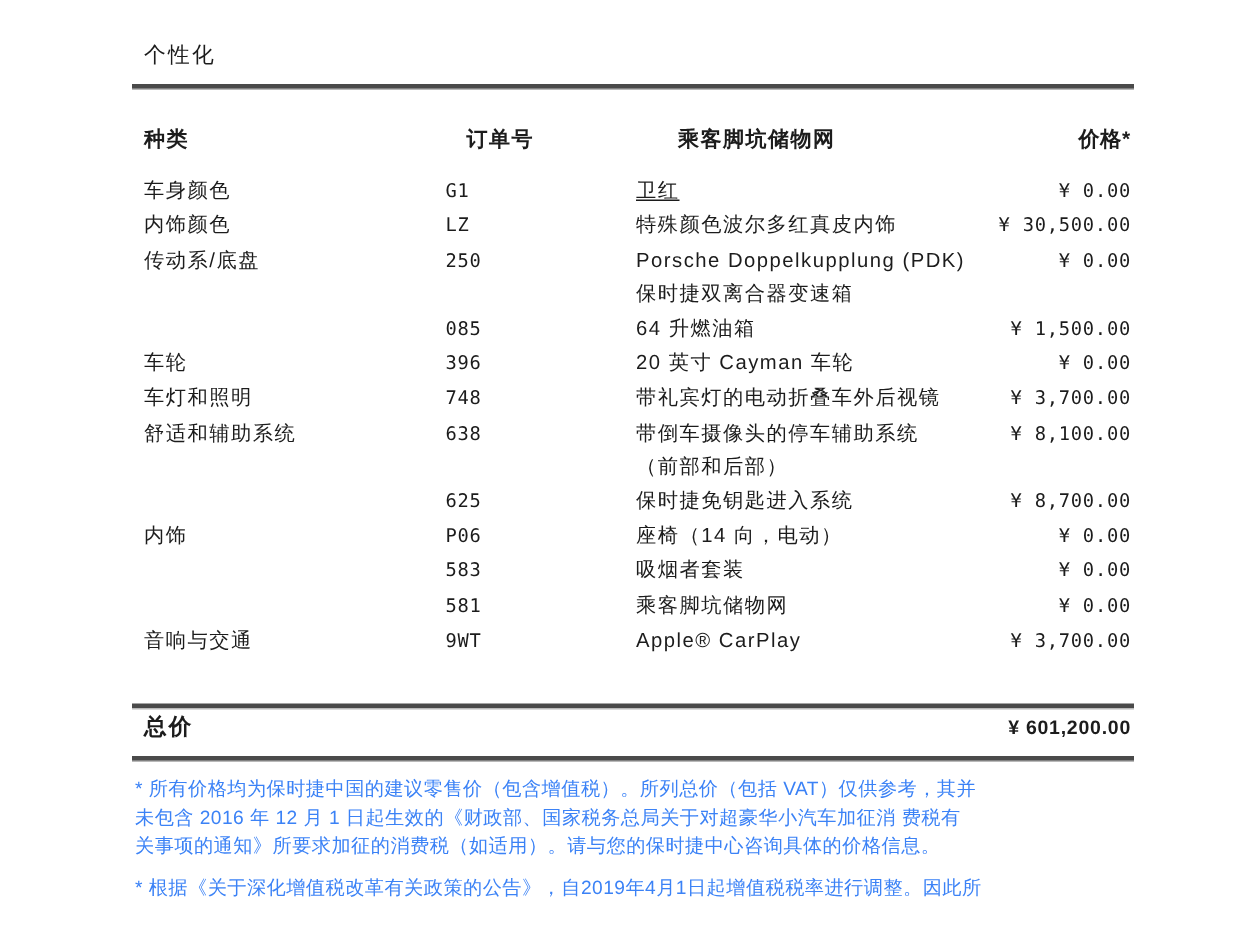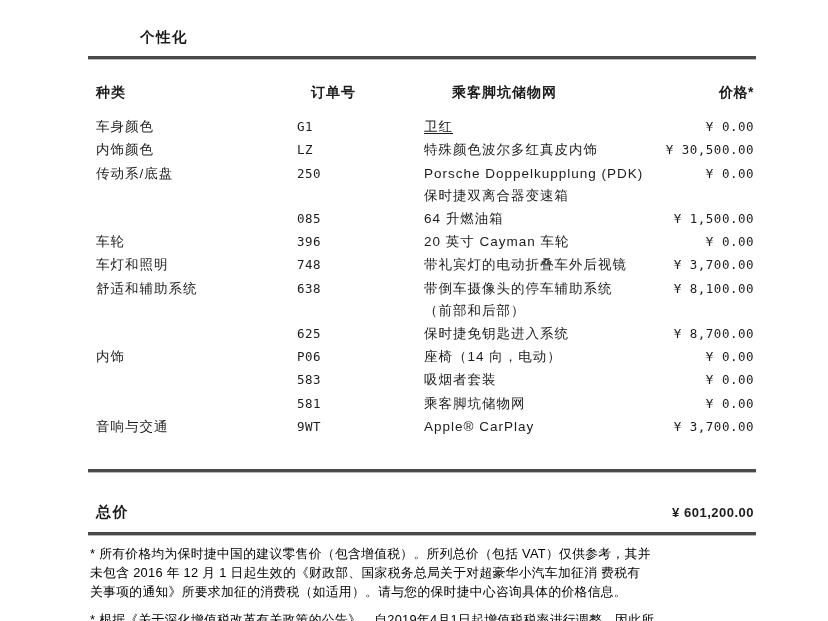--- a/index.html
+++ b/index.html
@@ -8,22 +8,22 @@
     width:828px; height:621px;
     background:#ffffff;
     font-family:"Liberation Sans", sans-serif;
     color:#1c1c1c;
     overflow:hidden;
   }
   .doc {
     position:absolute; left:88px; top:26px; width:668px;
   }
   .section-title {
-    font-weight:bold; font-size:14.5px; letter-spacing:1.5px;
-    padding-left:8px; line-height:22px;margin-left:44px;
+    font-weight:normal; font-size:14.5px; letter-spacing:1.5px;
+    padding-left:8px; line-height:22px;
   }
   .rule {
     height:3px; background:#4a4a4a;
     box-shadow:0 1px 0 #b9b9b9;
     margin-top:8px;
   }
   .grid-row {
     display:grid;
     grid-template-columns:209px 127px 222px 1fr;
     align-items:start;
@@ -39,33 +39,33 @@
   }
   .price { text-align:right; padding-right:2px; }
   .head-row { margin-top:22px;gap:14px; }
   .head-row .cell { font-weight:bold; font-size:14px; }
   .rows { margin-top:13px; }
   .grid-row + .grid-row { margin-top:1px; }
   .u { text-decoration:underline; text-underline-offset:2px; }
   .total-rule-top { margin-top:31px; }
   .total-row {
     display:flex; justify-content:space-between; align-items:center;
-    padding:31px 2px 10px 8px;
+    padding:3px 2px 10px 8px;
   }
   .total-label { font-weight:bold; font-size:15px; letter-spacing:1.5px; }
   .total-amount {
     font-weight:bold; font-size:13px;
     font-family:Liberation Sans, sans-serif; letter-spacing:0.5px;
   }
   .total-rule-bottom { margin-top:0; }
   .footnotes { margin-top:9px; padding-left:2px; }
   .footnote { margin-bottom:9px; }
   .fn-line {
     font-size:12.8px; line-height:19px; letter-spacing:0.3px;
-    white-space:nowrap; color:#000000;
+    white-space:nowrap; color:#3b82f6;
   }
 </style>
 </head>
 <body>
 
 <div class="page">
   <div class="doc">
 
     <div class="section-title">个性化</div>
     <div class="rule"></div>

